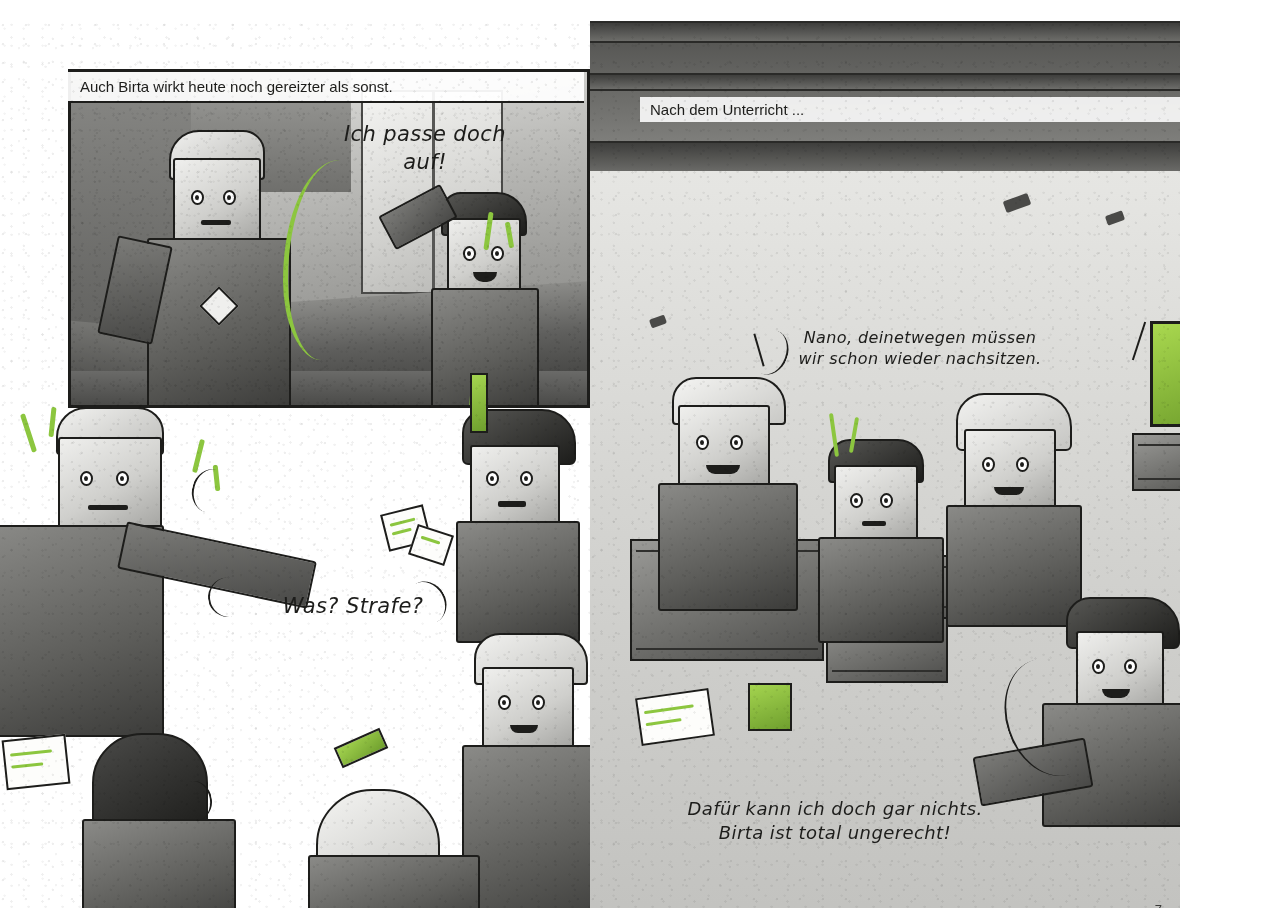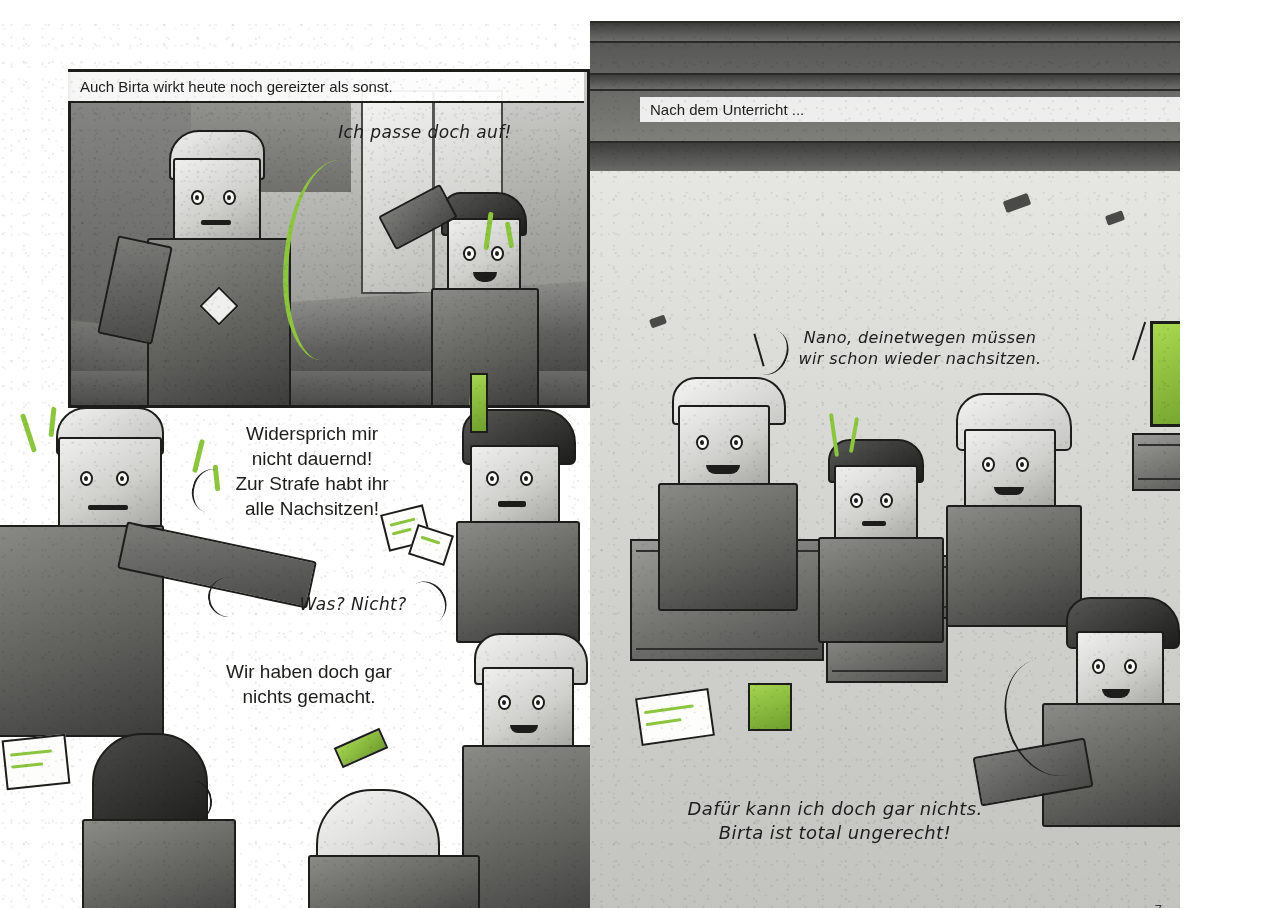--- a/index.html
+++ b/index.html
@@ -171,21 +171,21 @@
   .speech {
     position: absolute;
     color: #1d1d1b;
     line-height: 1.32;
     text-align: center;
     white-space: pre-line;
   }
   .speech.hand {
     font-family: "DejaVu Sans", sans-serif;
     font-style: italic;
-    font-size: 17px;
+    font-size: 21px;
     letter-spacing: .4px;
   }
   .speech.plain {
     font-family: "Liberation Sans", sans-serif;
     font-size: 19px;
   }
 
   
   .tail {
     position: absolute;
@@ -374,27 +374,21 @@
     <div class="paper" style="left:412px; top:508px; width:34px; height:28px; transform:rotate(18deg);">
       <div class="ln" style="top:8px; width:20px;"></div>
     </div>
     <div class="paper" style="left:4px; top:716px; width:60px; height:46px; transform:rotate(-6deg);">
       <div class="ln" style="top:12px; width:42px;"></div>
       <div class="ln" style="top:24px; width:32px;"></div>
     </div>
     <div class="green-block" style="left:336px; top:716px; width:46px; height:18px; transform:rotate(-24deg);"></div>
     <div class="green-block" style="left:470px; top:352px; width:14px; height:56px;"></div>
 
-    <div class="speech plain" style="left:212px; top:400px; width:200px;">Widersprich mir
-nicht dauernd!
-Zur Strafe habt ihr
-alle Nachsitzen!</div>
-    <div class="speech hand" style="left:268px; top:572px; width:170px;">Was? Nicht?</div>
-    <div class="speech plain" style="left:204px; top:638px; width:210px;">Wir haben doch gar
-nichts gemacht.</div>
+    <div class="speech hand" style="left:268px; top:572px; width:170px;">Was? Strafe?</div>
 
     <div class="tail" style="left:192px; top:448px; width:36px; height:44px; transform:rotate(14deg);"></div>
     <div class="tail" style="left:208px; top:556px; width:40px; height:40px; transform:rotate(-8deg);"></div>
     <div class="tail" style="left:406px; top:560px; width:38px; height:44px; transform:rotate(150deg);"></div>
     <div class="tail" style="left:176px; top:760px; width:34px; height:40px; transform:rotate(170deg);"></div>
 
     <div class="grain"></div>
   </div>
 
   <div class="gutter"></div>

